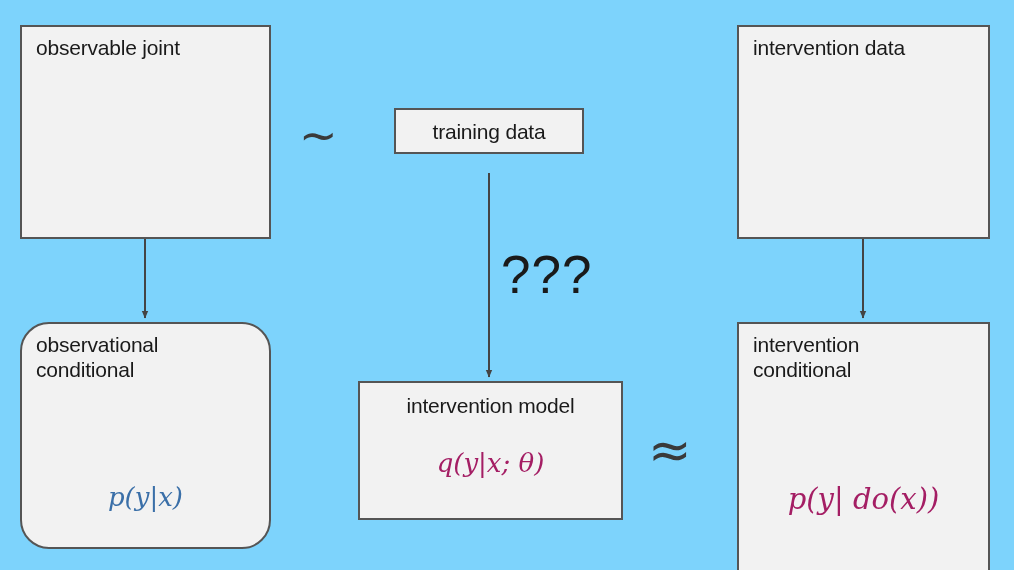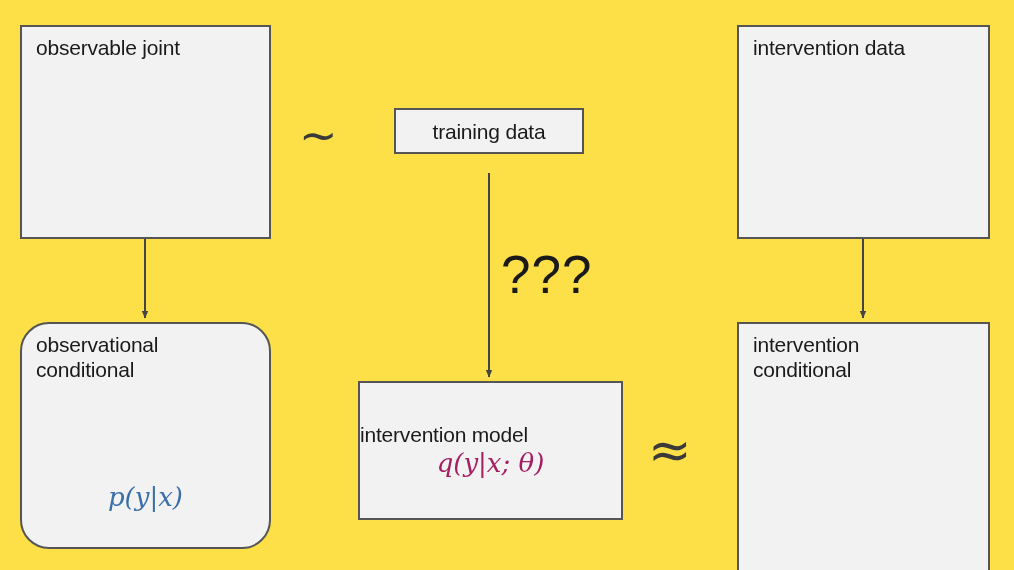--- a/index.html
+++ b/index.html
@@ -7,21 +7,21 @@
     padding: 0;
     background: #ffffff;
   }
   body {
     font-family: "Liberation Sans", sans-serif;
   }
   #canvas {
     position: relative;
     width: 1014px;
     height: 570px;
-    background: #fde047;
+    background: #7dd3fc;
     overflow: hidden;
   }
   .panel {
     position: absolute;
     background: #f2f2f2;
     border: 2px solid #555555;
     box-sizing: border-box;
   }
   .panel-title {
     position: absolute;
@@ -142,27 +142,28 @@
   <div class="panel" style="left:737px; top:322px; width:253px; height:271px;">
     <div class="panel-title">intervention
 conditional</div>
   </div>
 
   <div class="panel" style="left:394px; top:108px; width:190px; height:46px;">
     <div class="panel-title" style="left:0; top:0; width:100%; height:100%; display:flex; align-items:center; justify-content:center;">training data</div>
   </div>
 
   <div class="panel" style="left:358px; top:381px; width:265px; height:139px;">
-    <div class="panel-title" style="left:0; top:10px; width:100%; text-align:left;margin-top:29px;">intervention model</div>
+    <div class="panel-title" style="left:0; top:10px; width:100%; text-align:center;">intervention model</div>
   </div>
 
   <div class="formula" style="left:20px; top:482px; width:251px; color:#3a6fa8;">p(y|x)</div>
 
   <div class="formula" style="left:358px; top:448px; width:265px; color:#a41e64;">q(y|x; θ)</div>
 
+  <div class="formula" style="left:737px; top:482px; width:253px; color:#a41e64; font-size:29px;">p(y| do(x))</div>
 
   <div class="sym tilde-sym" style="left:299px; top:112px;">∼</div>
 
   <div class="sym approx-sym" style="left:648px; top:424px;">≈</div>
 
   <div class="qmarks" style="left:501px; top:248px;">???</div>
 
 </div>
 
 </body></html>

